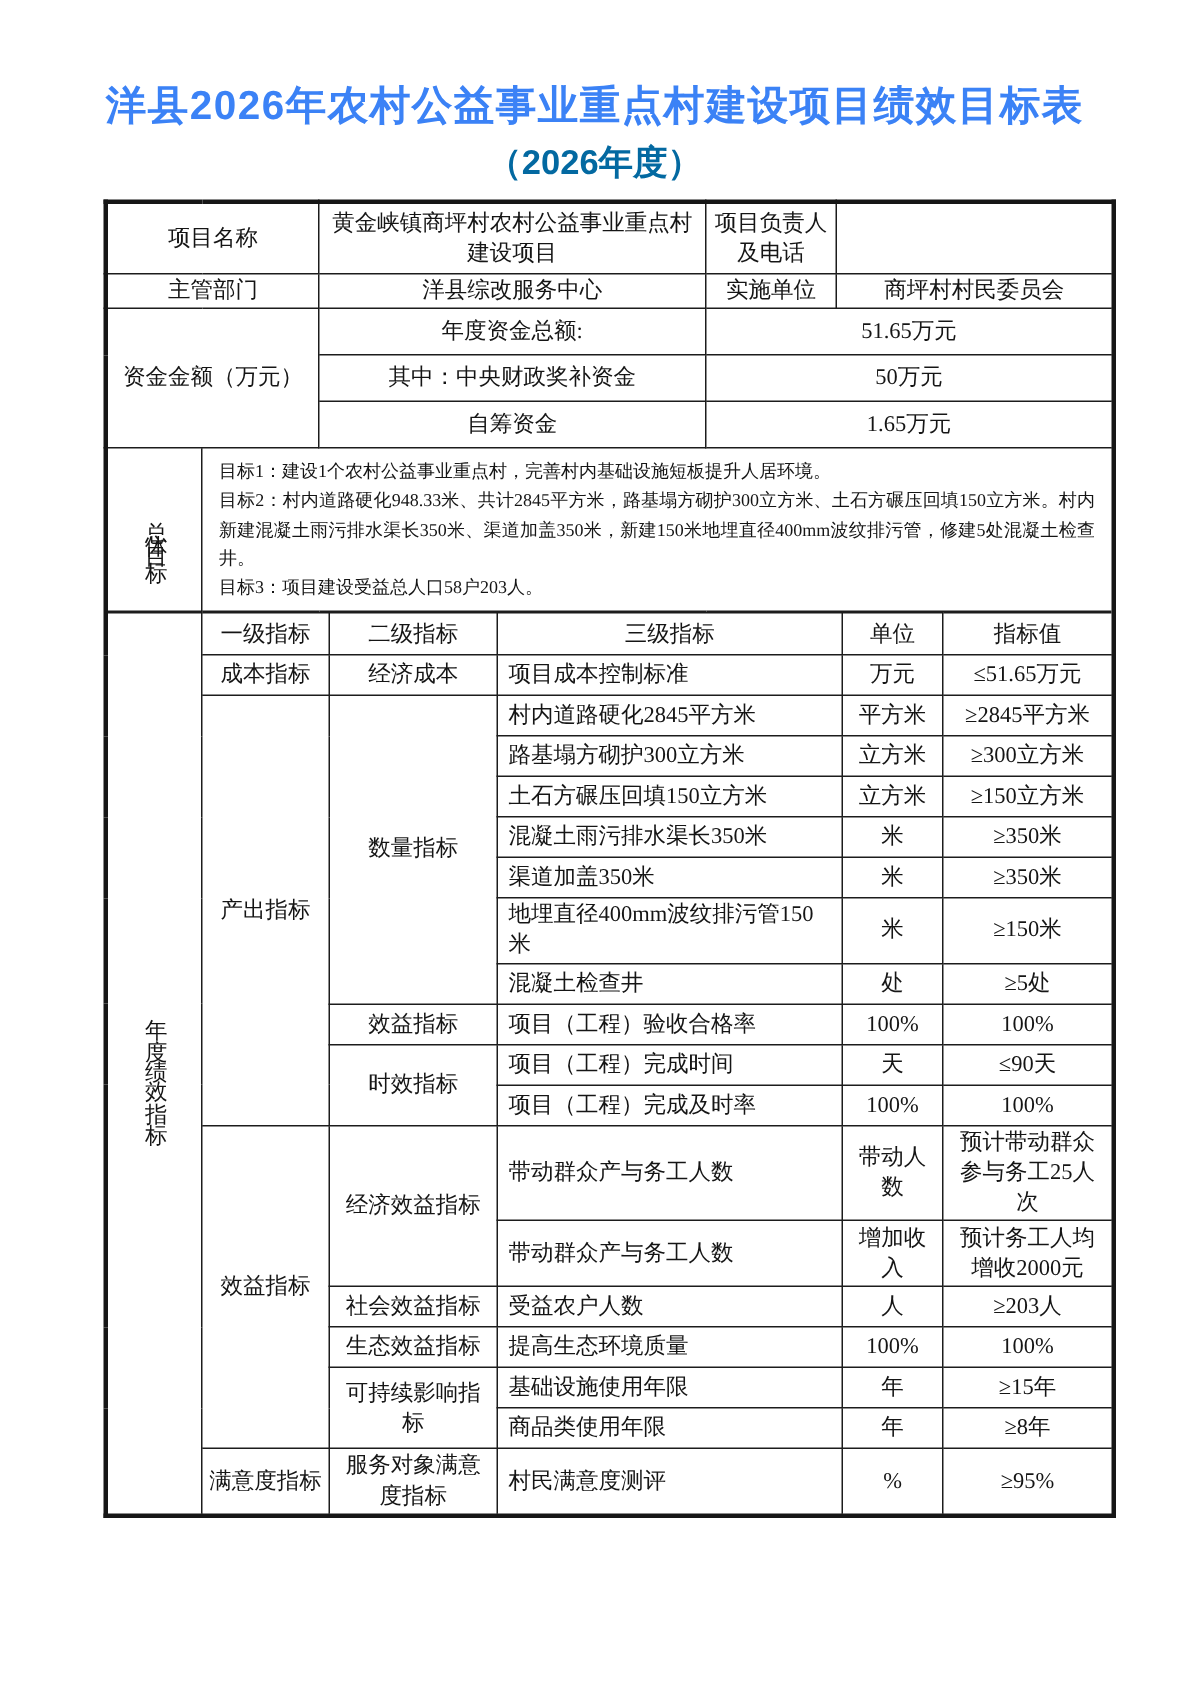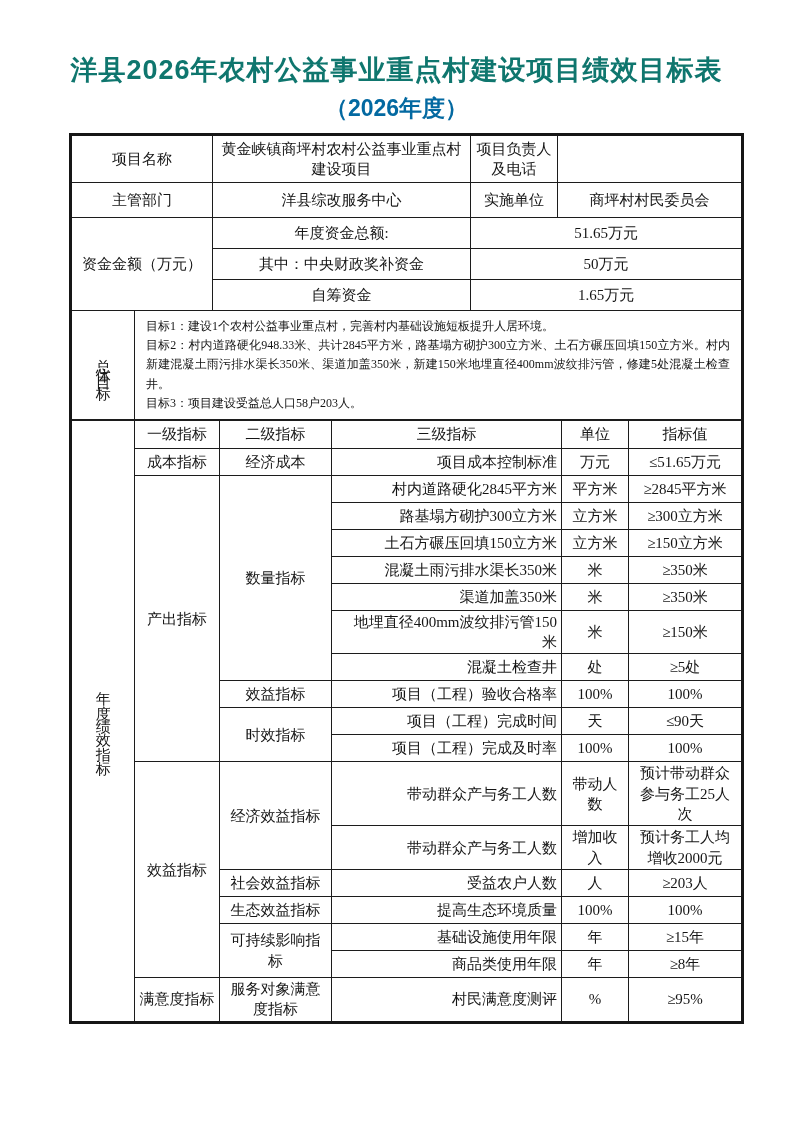--- a/index.html
+++ b/index.html
@@ -5,46 +5,46 @@
   html,body{margin:0;padding:0;}
   body{
     width:793px;height:1121px;background:#ffffff;color:#151515;
     font-family:"Liberation Serif","DejaVu Serif",serif;
     -webkit-font-smoothing:antialiased;
   }
   .page{position:relative;width:793px;height:1121px;background:#fff;overflow:hidden;}
   .doc-title{
     margin:52px 0 0 0;text-align:center;
     font-family:"Liberation Sans","DejaVu Sans",sans-serif;
-    font-weight:bold;font-size:27px;letter-spacing:1px;color:#0f766e;
+    font-weight:bold;font-size:27px;letter-spacing:1px;color:#3b82f6;
   }
   .doc-subtitle{
     margin:5px 0 0 0;text-align:center;
     font-family:"Liberation Sans","DejaVu Sans",sans-serif;
     font-weight:bold;font-size:23px;color:#0369a1;
   }
   .tables{margin:9px 0 0 69px;width:672px;}
   table{border-collapse:collapse;table-layout:fixed;width:672px;}
   table.info{border:3px solid #161616;border-bottom-width:1px;}
   table.perf{border:3px solid #161616;border-top:0;}
   td{
     border:1px solid #1c1c1c;font-size:15px;text-align:center;
     vertical-align:middle;padding:1px 4px;line-height:1.35;
     overflow:hidden;word-break:break-all;
   }
-  .left{text-align:right;padding-left:7px;}
+  .left{text-align:left;padding-left:7px;}
   .goal-cell{text-align:left;padding:6px 11px 6px 11px;}
   .goal-cell div{line-height:1.6;font-size:12px;text-align:justify;}
   .vwrap{display:flex;justify-content:center;align-items:center;height:100%;}
   .vtext{
     writing-mode:vertical-lr;text-orientation:upright;
     letter-spacing:9px;font-size:15px;
   }
   .vtext.long{letter-spacing:14px;}
-  tr.h48{height:48px;padding-left:18px;} tr.h33{height:35px;} tr.h31{height:31px;}
+  tr.h48{height:48px;padding-left:18px;} tr.h33{height:23px;} tr.h31{height:31px;}
   tr.h97{height:97px;} tr.h28{height:28px;} tr.h27{height:27px;}
   tr.h44{height:44px;} tr.h40{height:40px;margin-top:43px;}
 </style>
 </head>
 <body>
 
 <div class="page">
 
   <div class="doc-title">洋县2026年农村公益事业重点村建设项目绩效目标表</div>
   <div class="doc-subtitle">（2026年度）</div>

